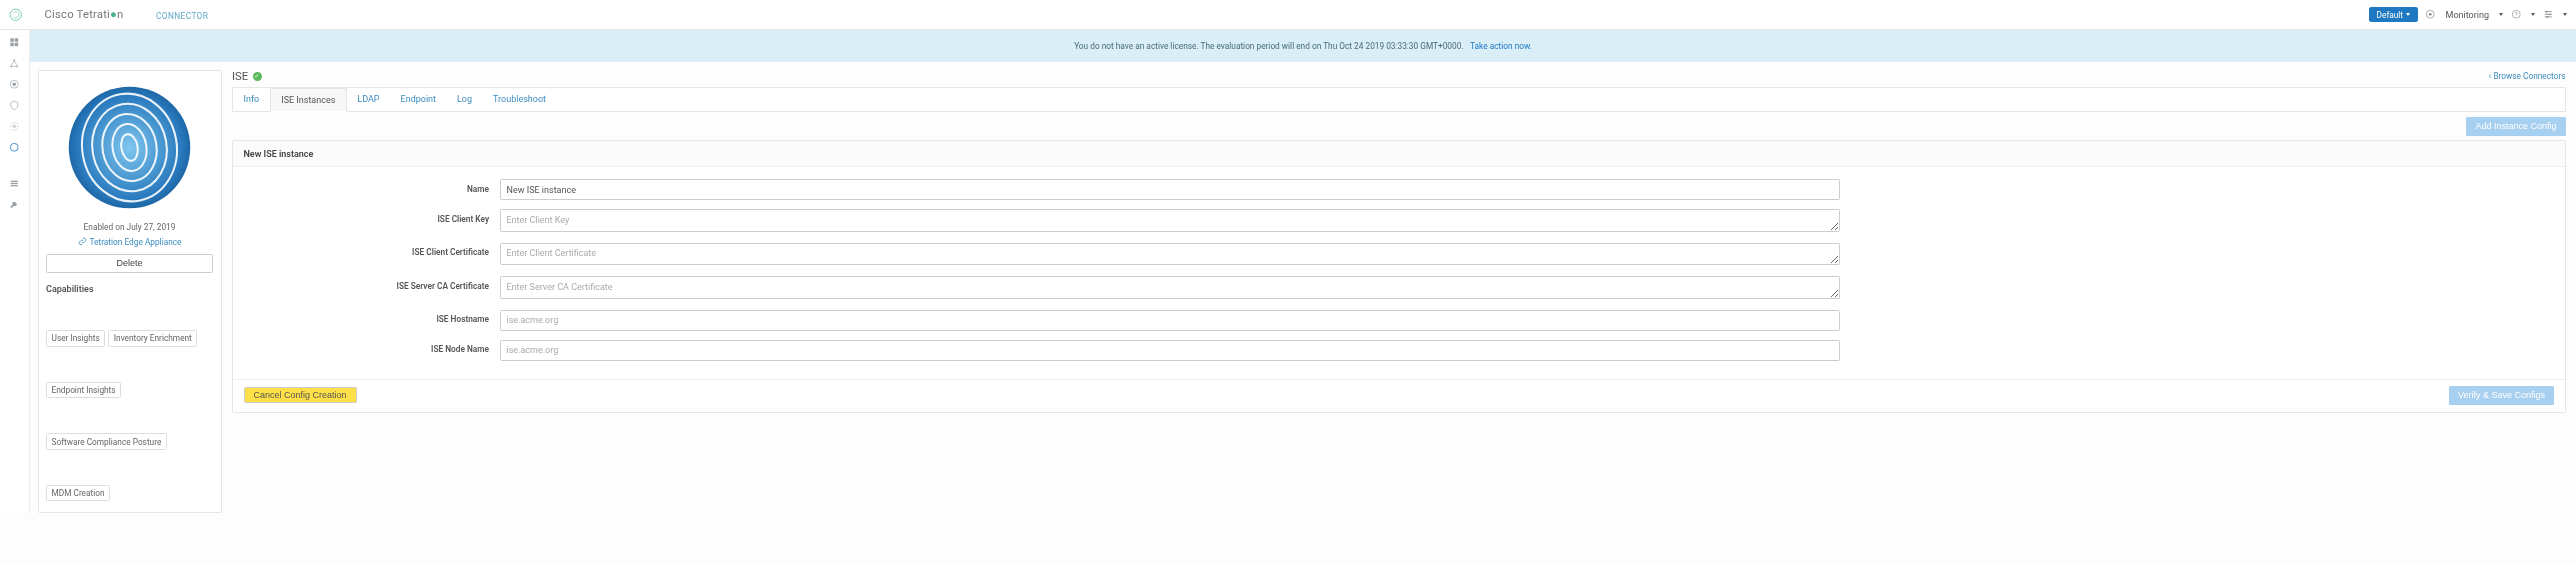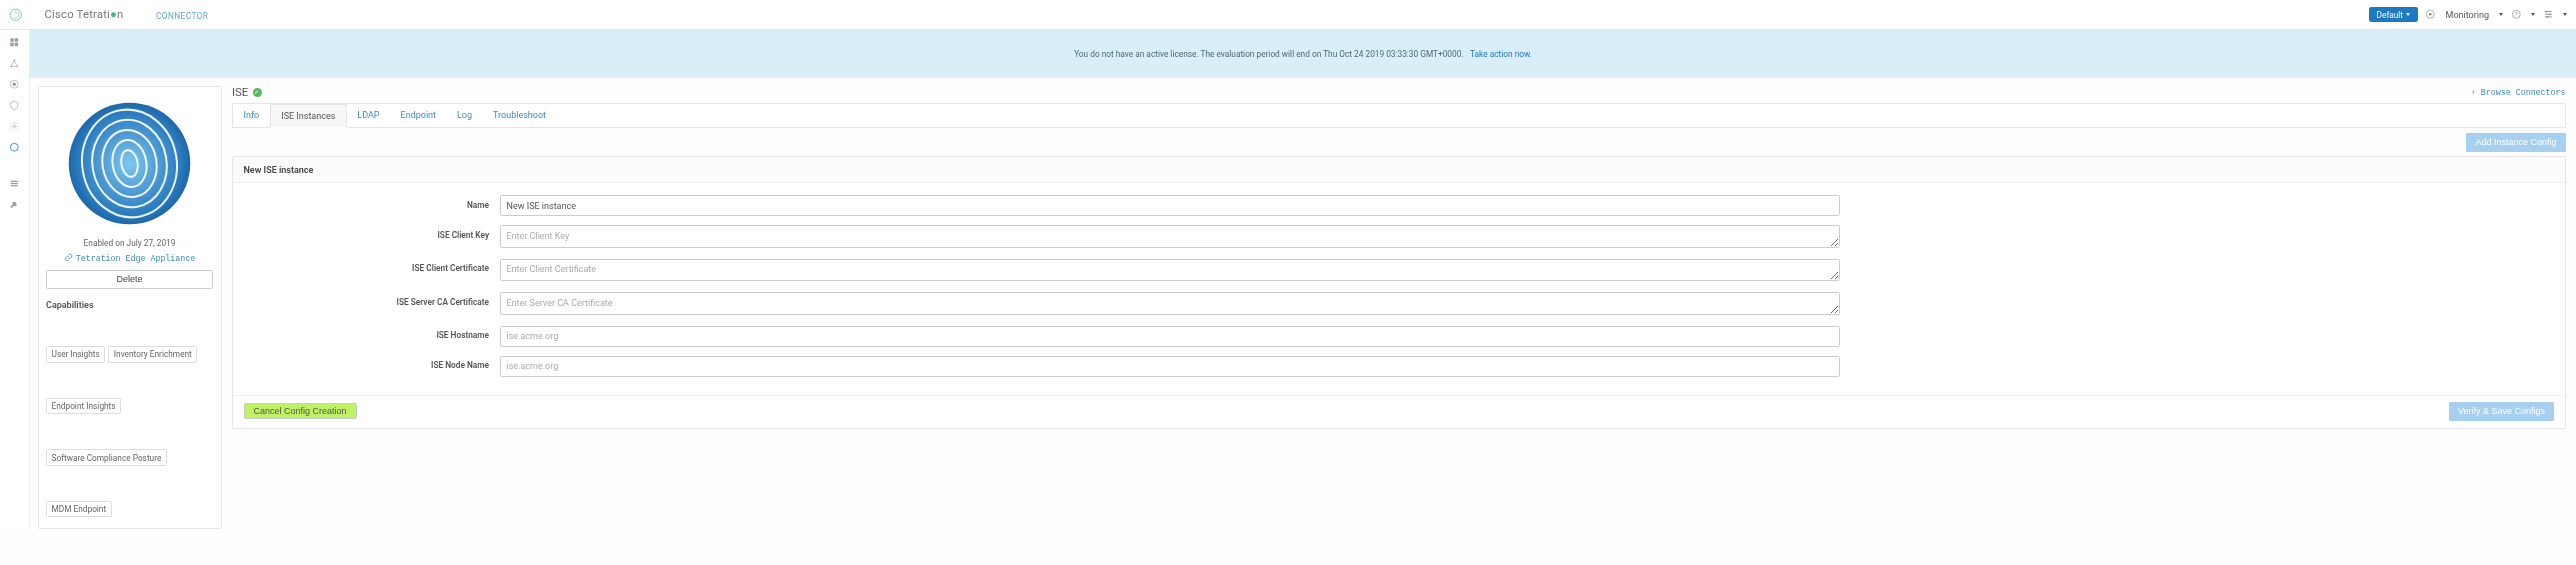--- a/index.html
+++ b/index.html
@@ -1,17 +1,17 @@
 <!DOCTYPE html>
 <html style="font-size:12px"><head>
 <meta charset="utf-8">
 <style>
 * { box-sizing: border-box; margin: 0; padding: 0; }
 body { font-family: -apple-system, BlinkMacSystemFont, "Segoe UI", Roboto, Helvetica, Arial, sans-serif; font-size: 9px; color: #444; background: #fdfdfd; }
-a { text-decoration: none; font-family: Liberation Mono, monospace; }
+a { text-decoration: none; }
 
 
 .top-header { display: flex; align-items: center; height: 30px; border-bottom: 0.8px solid #e5e5e5; padding: 0 9px; background: #fff; }
 .logo-area { display: flex; align-items: flex-end; gap: 22px; }
 .logo-icon { width: 13.5px; height: 13.5px; position: relative; }
 .brand { font-size: 11.3px; color: #777; letter-spacing: 0.2px; }
 .brand .dot { color: #4bb38a; font-weight: bold; }
 .connector-label { margin-left: 10.5px; font-size: 8.3px; color: #5da8c8; letter-spacing: 0.4px; }
 .header-right { margin-left: auto; display: flex; align-items: center; gap: 7.5px; }
 .scope-pill { background: #1e78c2; color: #fff; padding: 2.3px 7.5px; border-radius: 2.3px; font-size: 8.3px; display: inline-flex; align-items: center; gap: 3px; }
@@ -25,21 +25,21 @@
 
 .sidenav { width: 30px; background: #fff; border-right: 0.8px solid #eee; display: flex; flex-direction: column; align-items: center; padding-top: 6px; gap: 9px; }
 .sidenav-item { width: 12px; height: 12px; color: #9aa0a6; display: flex; align-items: center; justify-content: center; }
 .sidenav-item.active { color: #1e78c2; }
 .sidenav-item svg { width: 10.5px; height: 10.5px; }
 
 
 .content-col { flex: 1; display: flex; flex-direction: column; }
 
 
-.alert-bar { background: #d9eef7; color: #4a6b7a; font-size: 8.3px; text-align: center; padding: 19px 0; }
+.alert-bar { background: #d9eef7; color: #4a6b7a; font-size: 8.3px; text-align: center; padding: 11px 0; }
 .alert-bar .action { color: #1e78c2; margin-left: 4.5px; cursor: pointer; }
 
 
 .main-row { display: flex; padding: 7.5px 10.5px 0 7.5px; gap: 10.5px; align-items: flex-start; }
 
 .info-card { width: 184px; background: #fff; border: 0.8px solid #e5e5e5; border-radius: 1.5px; padding: 9px 7.5px 10.5px 7.5px; text-align: center; }
 .info-logo { width: 135px; height: 135px; margin: 0 auto 7.5px auto; display: flex; align-items: center; justify-content: center; }
 .enabled-date { font-size: 8.3px; color: #666; margin-bottom: 4.5px; }
 .appliance-row { display: flex; align-items: center; justify-content: center; gap: 3px; font-size: 8.3px; margin-bottom: 6px; }
 .appliance-row a { color: #3a8bbf; }
@@ -57,21 +57,21 @@
 
 
 .tabs { display: flex; border-bottom: 0.8px solid #e5e5e5; background: #fff; border: 0.8px solid #e5e5e5; border-radius: 1.5px 1.5px 0 0; }
 .tab { padding: 6px 10.5px; font-size: 9px; color: #3a8bbf; cursor: pointer; }
 .tab.active { background: #f7f7f7; border-bottom: 1.5px solid #fff; margin-bottom: -0.8px; border-left: 0.8px solid #e5e5e5; border-right: 0.8px solid #e5e5e5; border-top: 1.5px solid #e5e5e5; color: #555; }
 
 
 .sub-toolbar { display: flex; justify-content: flex-end; padding: 4.5px 0; }
 .btn-primary-soft { background: #a7cff0; color: #fff; border: none; padding: 4.5px 9px; font-size: 9px; border-radius: 1.5px; cursor: pointer; }
 .btn-primary-soft.save { background: #a7cff0; }
-.btn-default { background: #bef264; border: 0.8px solid #ccc; padding: 2px 9px; font-size: 9px; border-radius: 1.5px; cursor: pointer; color: #555; }
+.btn-default { background: #fde047; border: 0.8px solid #ccc; padding: 2px 9px; font-size: 9px; border-radius: 1.5px; cursor: pointer; color: #555; }
 
 
 .form-panel { background: #fff; border: 0.8px solid #e5e5e5; border-radius: 1.5px; }
 .panel-header { padding: 7.5px 10.5px; font-weight: 600; font-size: 9px; color: #444; background: #fbfbfb; border-bottom: 0.8px solid #eee; }
 .form-body { padding: 12px 10.5px 9px 10.5px; }
 .form-row { display: flex; align-items: flex-start; margin-bottom: 9px; }
 .form-label { width: 256px; text-align: right; padding-right: 10.5px; font-size: 8.3px; color: #555; font-weight: 600; padding-top: 4.5px; }
 .form-control { flex: 1; max-width: 1340px; }
 .form-control input[type=text], .form-control textarea { width: 100%; border: 0.8px solid #ccc; border-radius: 1.5px; padding: 4.5px 6px; font-size: 9px; color: #555; font-family: inherit; }
 .form-control textarea { resize: vertical; min-height: 22.6px; height: 22.6px; }
@@ -229,21 +229,21 @@
           </span>
           <a href="#">Tetration Edge Appliance</a>
         </div>
         <button class="delete-btn">Delete</button>
         <div class="caps-title">Capabilities</div>
         <div class="caps-list">
           <span class="cap-tag">User Insights</span>
           <span class="cap-tag">Inventory Enrichment</span>
           <span class="cap-tag">Endpoint Insights</span>
           <span class="cap-tag">Software Compliance Posture</span>
-          <span class="cap-tag">MDM Endpoint</span>
+          <span class="cap-tag">MDM Creation</span>
         </div>
       </div>
 
       <div class="detail-area">
         <div class="detail-header">
           <div class="detail-title">
             <span>ISE</span>
             <span class="status-dot"></span>
           </div>
           <a href="#" class="browse-link">

